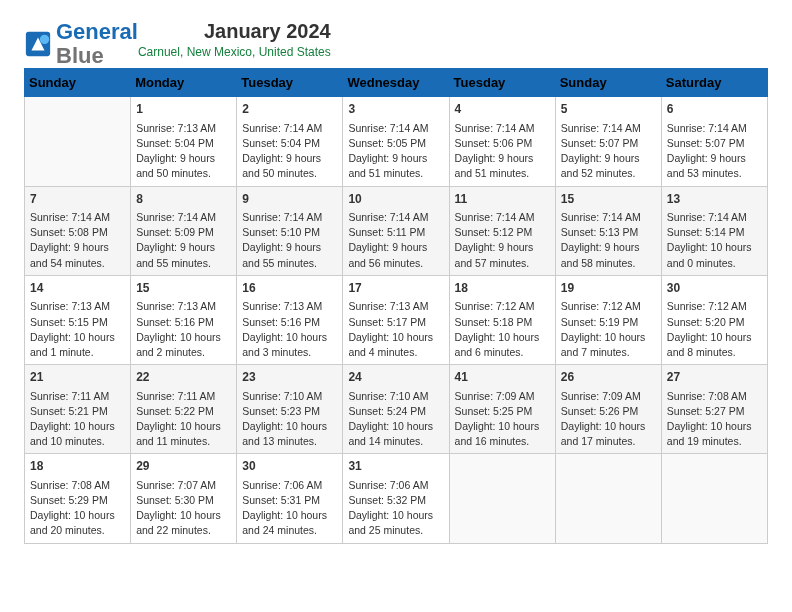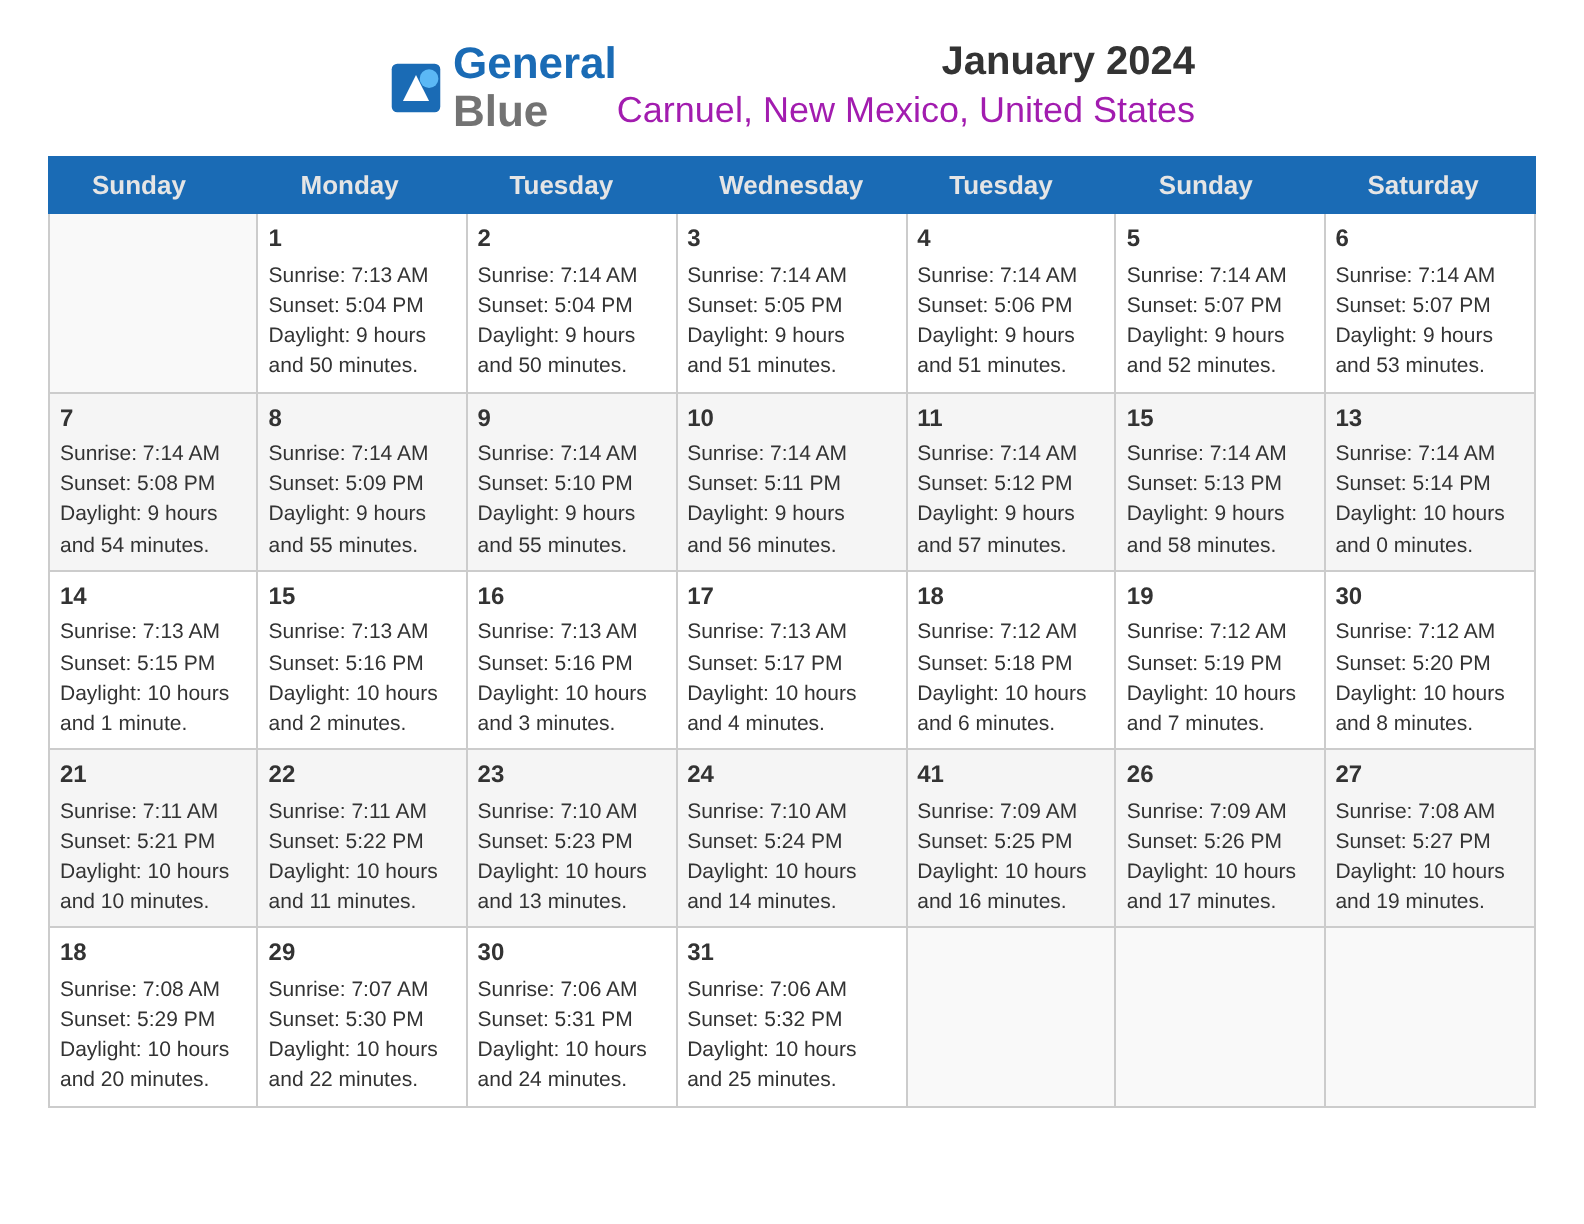--- a/index.html
+++ b/index.html
@@ -5,23 +5,22 @@
     * { box-sizing: border-box; margin: 0; padding: 0; }
     body {
       font-family: Arial, sans-serif;
       background: #fff;
       width: 792px;
       min-height: 612px;
       padding: 20px 24px 20px 24px;
     }
     .header {
       display: flex;
-      justify-content: center;
+      justify-content: flex-start;
       align-items: flex-start;
-      margin-bottom: 10px;
     }
     .logo {
       display: flex;
       align-items: center;
     }
     .logo-text {
       font-size: 22px;
       font-weight: bold;
       color: #333;
       line-height: 1.1;
@@ -34,33 +33,33 @@
     }
     .title-block {
       text-align: right;
     }
     .cal-title {
       font-size: 20px;
       font-weight: bold;
       color: #333;
     }
     .cal-subtitle {
-      font-size: 18px;
-      color: #a21caf;
+      font-size: 12px;
+      color: #15803d;
       margin-top: 2px;
     }
     table {
       width: 100%;
       border-collapse: collapse;
       font-size: 10.5px;
     }
     thead tr th {
       background: #1a6bb5;
-      color: #e5e5e5;
-      padding: 6px 21px;
+      color: #000000;
+      padding: 6px 4px;
       text-align: left;
       font-size: 13px;
       font-weight: bold;
       border: 1px solid #1a6bb5;
     }
     tbody tr td {
       vertical-align: top;
       border: 1px solid #ccc;
       padding: 4px 5px;
       min-height: 80px;

